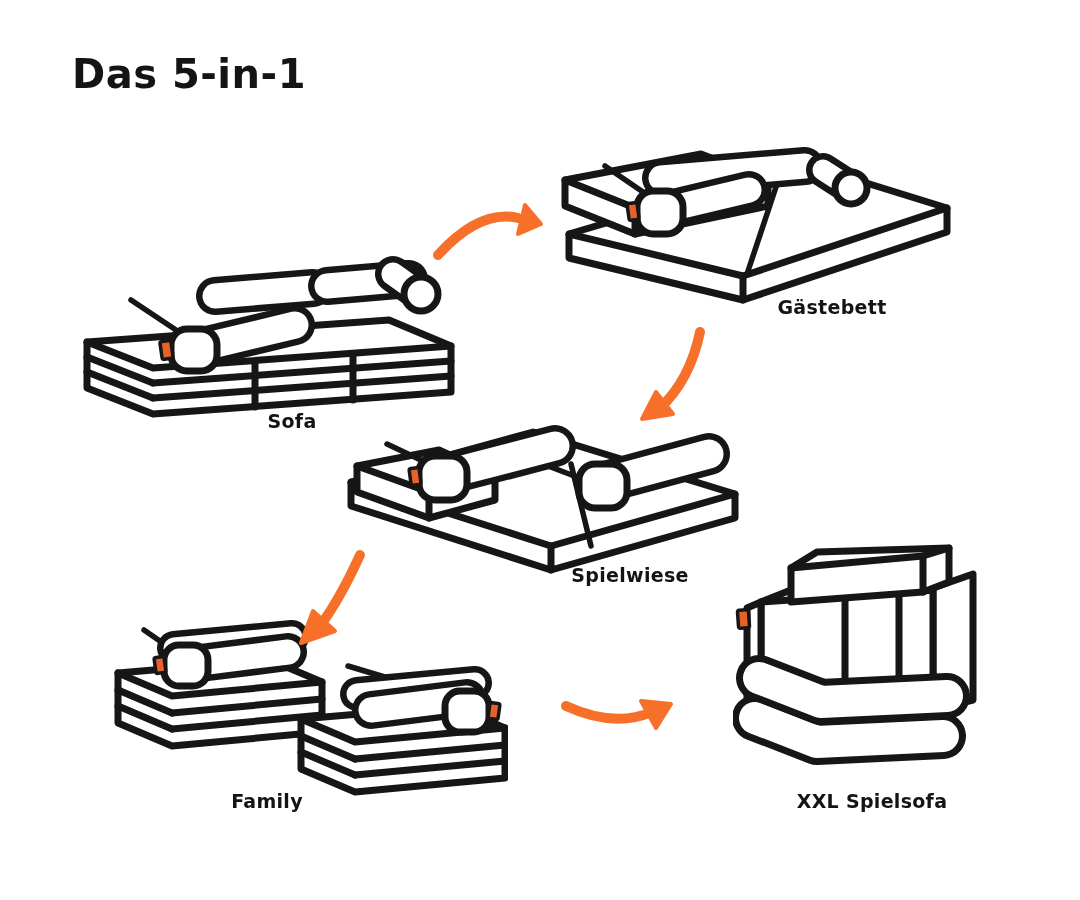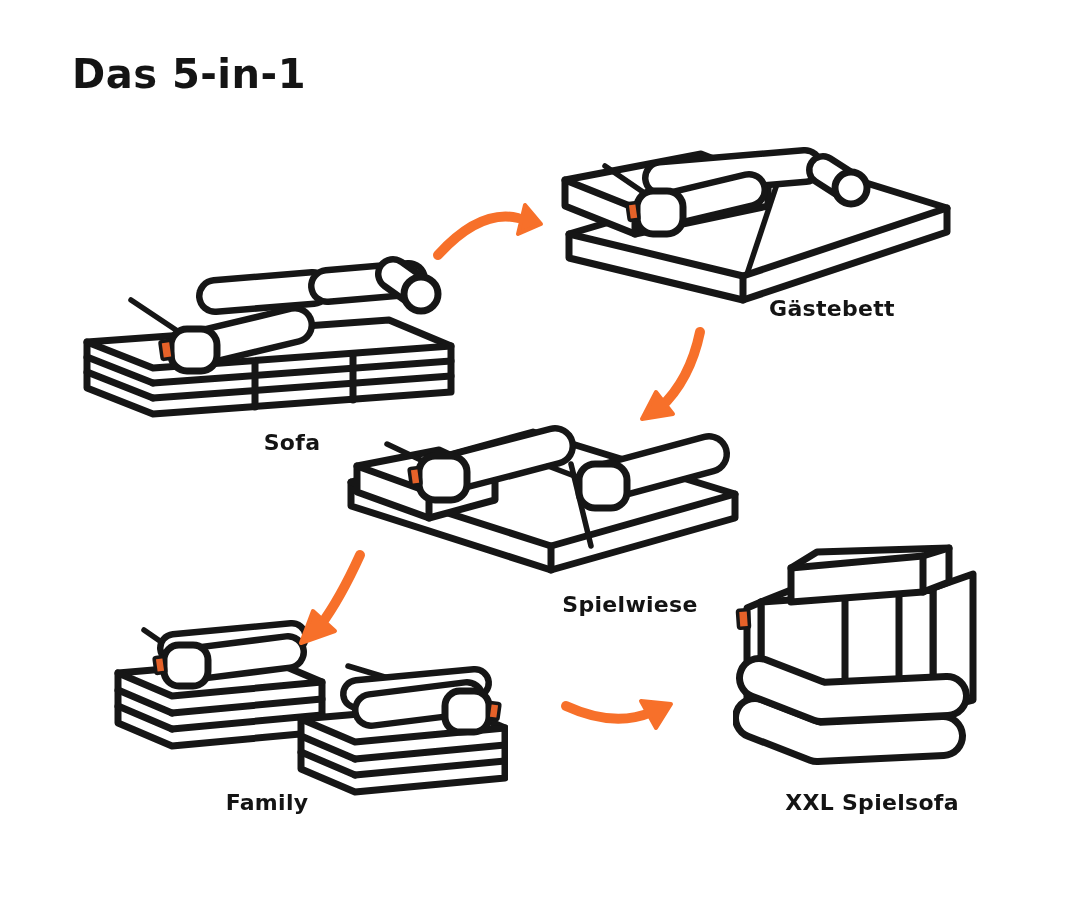--- a/index.html
+++ b/index.html
@@ -13,21 +13,21 @@
   .canvas{
     position:relative;width:1080px;height:900px;background:var(--background);
     overflow:hidden;font-family:"DejaVu Sans",sans-serif;margin:0 auto;text-align:center;
   }
   .title{
     position:absolute;left:72px;top:50px;font-size:40px;line-height:48px;
     font-weight:bold;color:var(--text);letter-spacing:.5px;
   }
   .cfg-label{
     position:absolute;transform:translateX(-50%);white-space:nowrap;
-    font-size:22px;font-weight:bold;color:var(--text);letter-spacing:.3px;
+    font-size:19px;font-weight:bold;color:var(--text);letter-spacing:.3px;
   }
   .illus,.arrow{position:absolute;}
   
   .s{fill:#fff;stroke:var(--line);stroke-width:7;stroke-linejoin:round;stroke-linecap:round;}
   .l{fill:none;stroke:var(--line);stroke-width:7;stroke-linejoin:round;stroke-linecap:round;}
   .thin{stroke-width:5.5;}
   .co{fill:none;stroke:var(--line);stroke-linecap:round;stroke-linejoin:round;}
   .ci{fill:none;stroke:#fff;stroke-linecap:round;stroke-linejoin:round;}
   .tag{fill:var(--tag-orange);stroke:var(--line);stroke-width:3.5;}
   .aline{fill:none;stroke:var(--accent-orange);stroke-width:10;stroke-linecap:round;}
@@ -54,21 +54,21 @@
     <path class="co" stroke-width="38" d="M262,42 L344,35"></path>
     <path class="ci" stroke-width="25" d="M262,42 L344,35"></path>
     <path class="co" stroke-width="36" d="M356,50 L328,30"></path>
     <path class="ci" stroke-width="23" d="M356,50 L328,30"></path>
     <circle class="s" cx="356" cy="50" r="17"></circle>
     <path class="co" stroke-width="40" d="M134,104 L230,81"></path>
     <path class="ci" stroke-width="27" d="M134,104 L230,81"></path>
     <rect class="s" x="106" y="85" width="46" height="42" rx="16"></rect>
     <rect class="tag" x="96" y="97" width="11" height="18" rx="2" transform="rotate(-8 101 106)"></rect>
   </svg>
-  <div class="cfg-label" style="left:292px;top:430px">Sofa</div>
+  <div class="cfg-label" style="left:292px;top:410px">Sofa</div>
 
   <svg class="illus" style="left:553px;top:146px" width="400" height="158" viewBox="0 0 400 158">
     <path class="s" d="M16,88 L16,112 L190,154 L394,86 L394,62 L252,18 Z"></path>
     <path class="l" d="M16,88 L190,130 L394,62"></path>
     <path class="l" d="M190,130 L190,154"></path>
     <path class="l thin" d="M228,26 L194,128"></path>
     <path class="s" d="M12,34 L148,8 L215,34 L215,60 L82,88 L12,60 Z"></path>
     <path class="l" d="M12,34 L82,62 L215,34"></path>
     <path class="l" d="M82,62 L82,88"></path>
     <path class="co" stroke-width="38" d="M108,32 L252,20"></path>
@@ -95,21 +95,21 @@
     <path class="l thin" d="M44,20 L82,38"></path>
     <path class="co" stroke-width="42" d="M104,50 L212,22"></path>
     <path class="ci" stroke-width="29" d="M104,50 L212,22"></path>
     <rect class="s" x="76" y="32" width="48" height="44" rx="16"></rect>
     <rect class="tag" x="67" y="44" width="10" height="17" rx="2" transform="rotate(-8 72 52)"></rect>
     <path class="l thin" d="M205,42 L242,56"></path>
     <path class="co" stroke-width="42" d="M262,58 L366,30"></path>
     <path class="ci" stroke-width="29" d="M262,58 L366,30"></path>
     <rect class="s" x="236" y="40" width="48" height="44" rx="16"></rect>
   </svg>
-  <div class="cfg-label" style="left:630px;top:592px">Spielwiese</div>
+  <div class="cfg-label" style="left:630px;top:564px">Spielwiese</div>
 
   <svg class="illus" style="left:108px;top:618px" width="400" height="182" viewBox="0 0 400 182">
 
     <path class="s" d="M10,55 L10,105 L64,128 L214,114 L214,64 L162,42 Z"></path>
     <path class="l" d="M10,55 L64,78 L214,64"></path>
     <path class="l" d="M10,72 L64,95 M10,88 L64,111"></path>
     <path class="l" d="M64,95 L214,81 M64,111 L214,97"></path>
     <path class="l thin" d="M36,12 L62,30"></path>
     <path class="co" stroke-width="34" d="M66,30 L184,19"></path>
     <path class="ci" stroke-width="21" d="M66,30 L184,19"></path>

